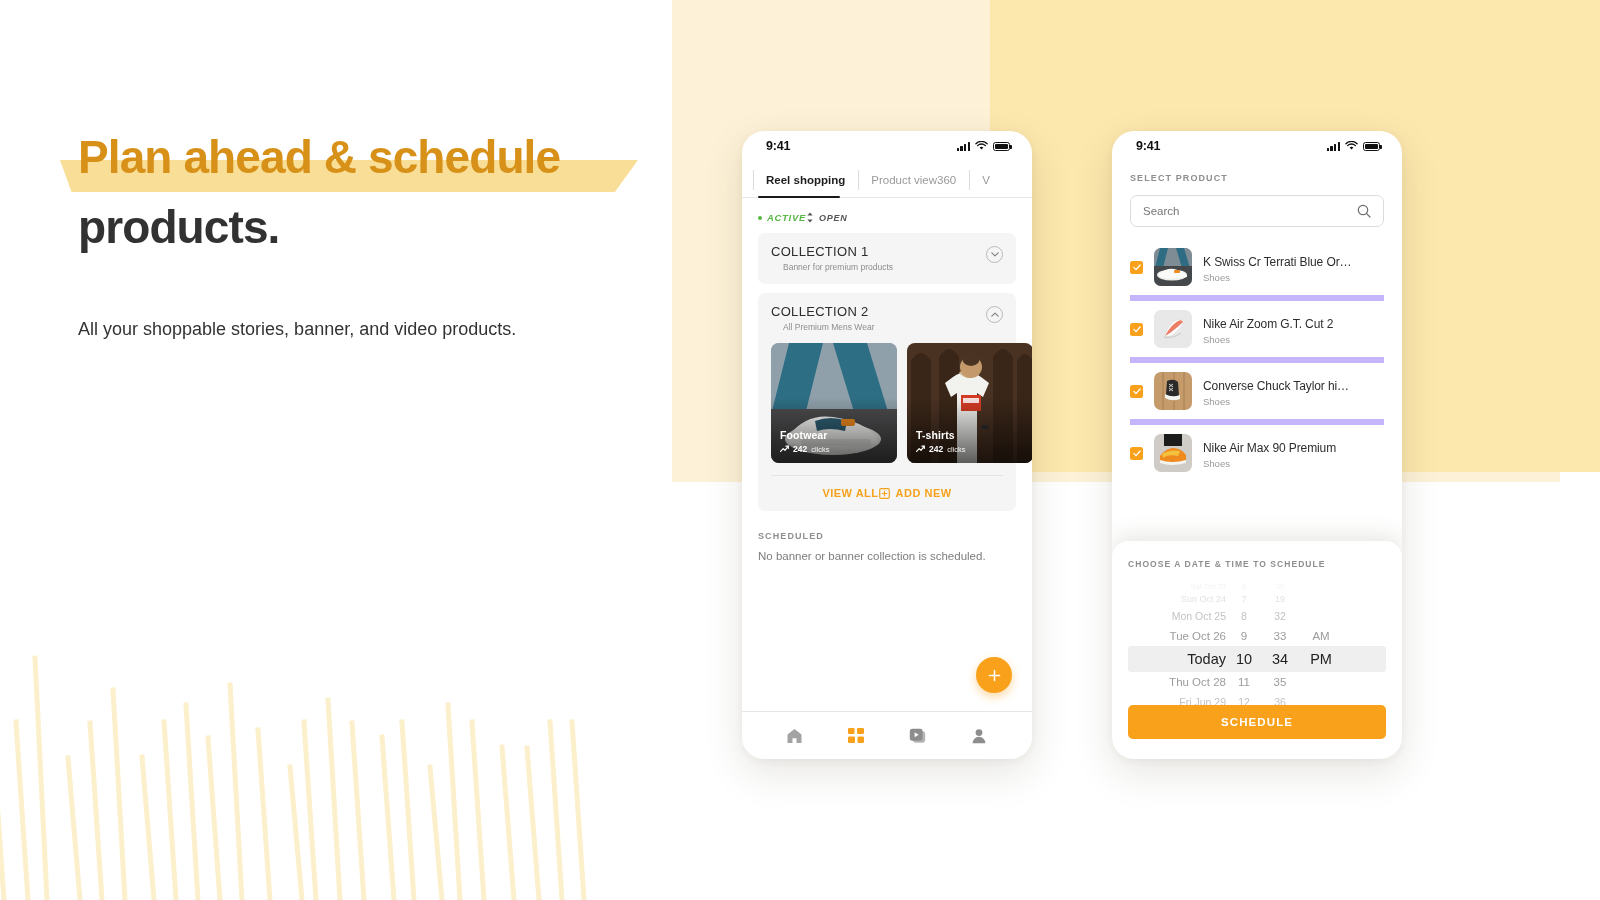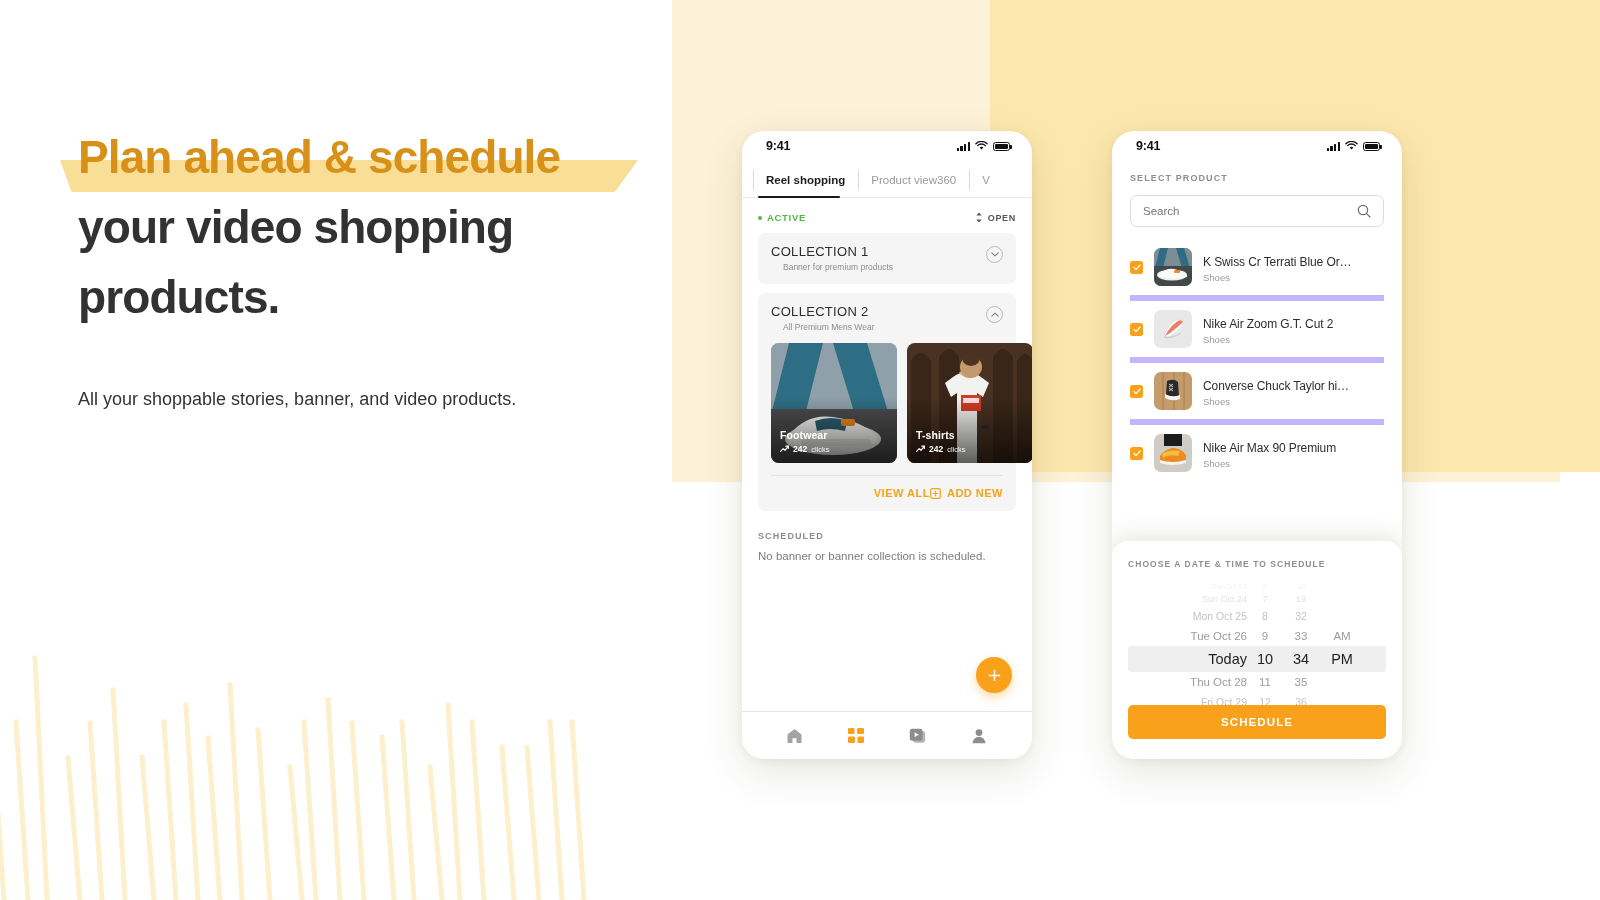--- a/index.html
+++ b/index.html
@@ -83,42 +83,42 @@
     font-size: 11.5px; color:#9A9A9A; white-space:nowrap; position:relative;
   }
   .tab + .tab::before {
     content:""; position:absolute; left:0; top:7px; bottom:7px; width:1px; background:#DCDCDC;
   }
   .tab.active { color:#1D1D1D; font-weight:700; }
   .tab-underline { position:absolute; left:16px; bottom:0; width:82px; height:2.5px; background:#1A1A1A; border-radius:2px; }
   .tabs-divider { height:1px; background:#E8E8E8; }
 
   .p1-body { padding: 0 16px; }
-  .statusrow { display:flex; align-items:center; justify-content:space-between; padding: 14px 0 10px; }
+  .statusrow { display:flex; align-items:center; justify-content:flex-start; padding: 14px 0 10px; font-style: italic; }
   .active-chip { display:flex; align-items:center; gap:5px; font-size:9.5px; font-weight:700; color:#56B743; letter-spacing:.7px;}
   .dot { width:4px; height:4px; border-radius:50%; background:#56B743; }
   .open-chip { display:flex; align-items:center; gap:5px; font-size:9px; font-weight:700; color:#555; letter-spacing:.7px;}
 
   .coll-card { background:#F5F5F5; border-radius:7px; padding:11px 13px 12px; margin-bottom:9px; }
   .coll-head { display:flex; align-items:flex-start; justify-content:space-between; }
   .coll-title { font-size:13px; font-weight:500; color:#2C2C2C; letter-spacing:.3px; }
   .coll-sub { font-size:8.5px; color:#8D8D8D; margin-top:3px;padding-left:12px; }
   .circle-btn { width:17px;height:17px;border:1px solid #B9B9B9;border-radius:50%;display:flex;align-items:center;justify-content:center;flex:none;margin-top:2px;}
   .circle-btn svg{display:block}
 
   .thumbs { display:flex; gap:10px; margin-top:11px; }
   .thumb { width:126px; height:120px; border-radius:8px; position:relative; overflow:hidden; flex:none; }
   .thumb .tint { position:absolute; inset:0; background:linear-gradient(to bottom, rgba(0,0,0,0) 45%, rgba(0,0,0,.62)); }
   .thumb-meta { position:absolute; left:9px; bottom:9px; color:#fff; }
   .thumb-name { font-size:10.5px; font-weight:700; letter-spacing:.1px; }
   .thumb-clicks { font-size:8.5px; font-weight:700; display:flex; align-items:center; gap:4px; margin-top:3px; }
   .thumb-clicks em { font-style:normal; font-weight:400; font-size:7.5px; opacity:.92; }
 
   .card-divider { height:1px; background:#E4E4E4; margin:12px 0 0; }
-  .card-actions { display:flex; align-items:center; justify-content:flex-end; padding-top:11px; }
+  .card-actions { display:flex; align-items:center; justify-content:center; padding-top:11px; }
   .link-y { color:#F6A21D; font-size:11px; font-weight:700; letter-spacing:.5px; }
   .addnew { display:flex; align-items:center; gap:6px; }
 
   .sched-label { font-size:9px; letter-spacing:1.1px; color:#8E8E8E; font-weight:700; margin-top:20px; }
   .sched-text { font-size:11.5px; color:#7D7D7D; margin-top:9px; }
 
   .fab { position:absolute; right:20px; bottom:66px; width:36px;height:36px;border-radius:50%;
     background:#F9A11B; color:#fff; display:flex;align-items:center;justify-content:center;
     font-size:21px; font-weight:300; line-height:1; box-shadow:0 4px 10px rgba(249,161,27,.4); }
 
@@ -139,21 +139,21 @@
   .cbox { width:13px;height:13px;border-radius:2.5px;background:#F9A11B;flex:none;
     display:flex;align-items:center;justify-content:center;}
   .pthumb { width:38px;height:38px;border-radius:7px;flex:none;overflow:hidden;position:relative;}
   .pname { font-size:12px; color:#2D2D2D; letter-spacing:-0.1px; white-space:nowrap;}
   .pcat { font-size:9.5px; color:#999; margin-top:2px; }
 
   .sheet { position:absolute; left:0; right:0; bottom:0; background:#fff;
     border-radius:16px 16px 0 0; box-shadow:0 -5px 22px rgba(70,60,30,.13); padding:18px 16px 20px; }
   .sheet-label { font-size:8.5px; letter-spacing:1.05px; color:#8E8E8E; font-weight:700; }
   .picker { margin-top:12px; position:relative; height:124px; overflow:hidden; }
-  .pk-row { display:flex; align-items:center; justify-content:center; gap:0; height:20px; }
+  .pk-row { display:flex; align-items:center; justify-content:flex-start; gap:0; height:20px; }
   .pk-date { width:98px; text-align:right; font-size:11.5px; color:#9C9C9C; }
   .pk-h { width:36px; text-align:center; font-size:11.5px; color:#9C9C9C; }
   .pk-m { width:36px; text-align:center; font-size:11.5px; color:#9C9C9C; }
   .pk-ap { width:46px; text-align:center; font-size:11.5px; color:#9C9C9C; }
   .pk-row.sel { background:#EFEFEF; height:26px; border-radius:3px; }
   .pk-row.sel .pk-date, .pk-row.sel .pk-h, .pk-row.sel .pk-m, .pk-row.sel .pk-ap {
     color:#1F1F1F; font-size:14.5px; }
   .pk-row.f1 { opacity:.62; font-size:10.5px; }
   .pk-row.f2 { opacity:.3; height:14px; }
   .pk-row.f3 { opacity:.13; height:11px; }
@@ -198,21 +198,20 @@
       <line x1="537" y1="108" x2="549" y2="260"></line>
       <line x1="560" y1="82" x2="572" y2="260"></line>
       <line x1="582" y1="82" x2="594" y2="260"></line>
     </g>
   </svg>
 
   <div class="copy">
     <div class="headline-wrap">
       <div class="hl-ribbon"></div>
       <div class="hl-line accent">Plan ahead &amp; schedule</div>
-      <div class="hl-line">your video shopping</div>
       <div class="hl-line">products.</div>
     </div>
     <div class="subcopy">All your shoppable stories, banner, and video products.</div>
   </div>
 
   <div class="phone" id="phone1">
 
     <div class="statusbar">
       <span class="status-time">9:41</span>
       <span class="status-icons">
@@ -559,21 +558,21 @@
           <span class="pk-m">34</span>
           <span class="pk-ap">PM</span>
         </div>
         <div class="pk-row">
           <span class="pk-date">Thu Oct 28</span>
           <span class="pk-h">11</span>
           <span class="pk-m">35</span>
           <span class="pk-ap"></span>
         </div>
         <div class="pk-row f1">
-          <span class="pk-date">Fri Oct 29</span>
+          <span class="pk-date">Fri Jun 29</span>
           <span class="pk-h">12</span>
           <span class="pk-m">36</span>
           <span class="pk-ap"></span>
         </div>
 
       </div>
 
       <button class="sched-btn">SCHEDULE</button>
     </div>
   </div>

